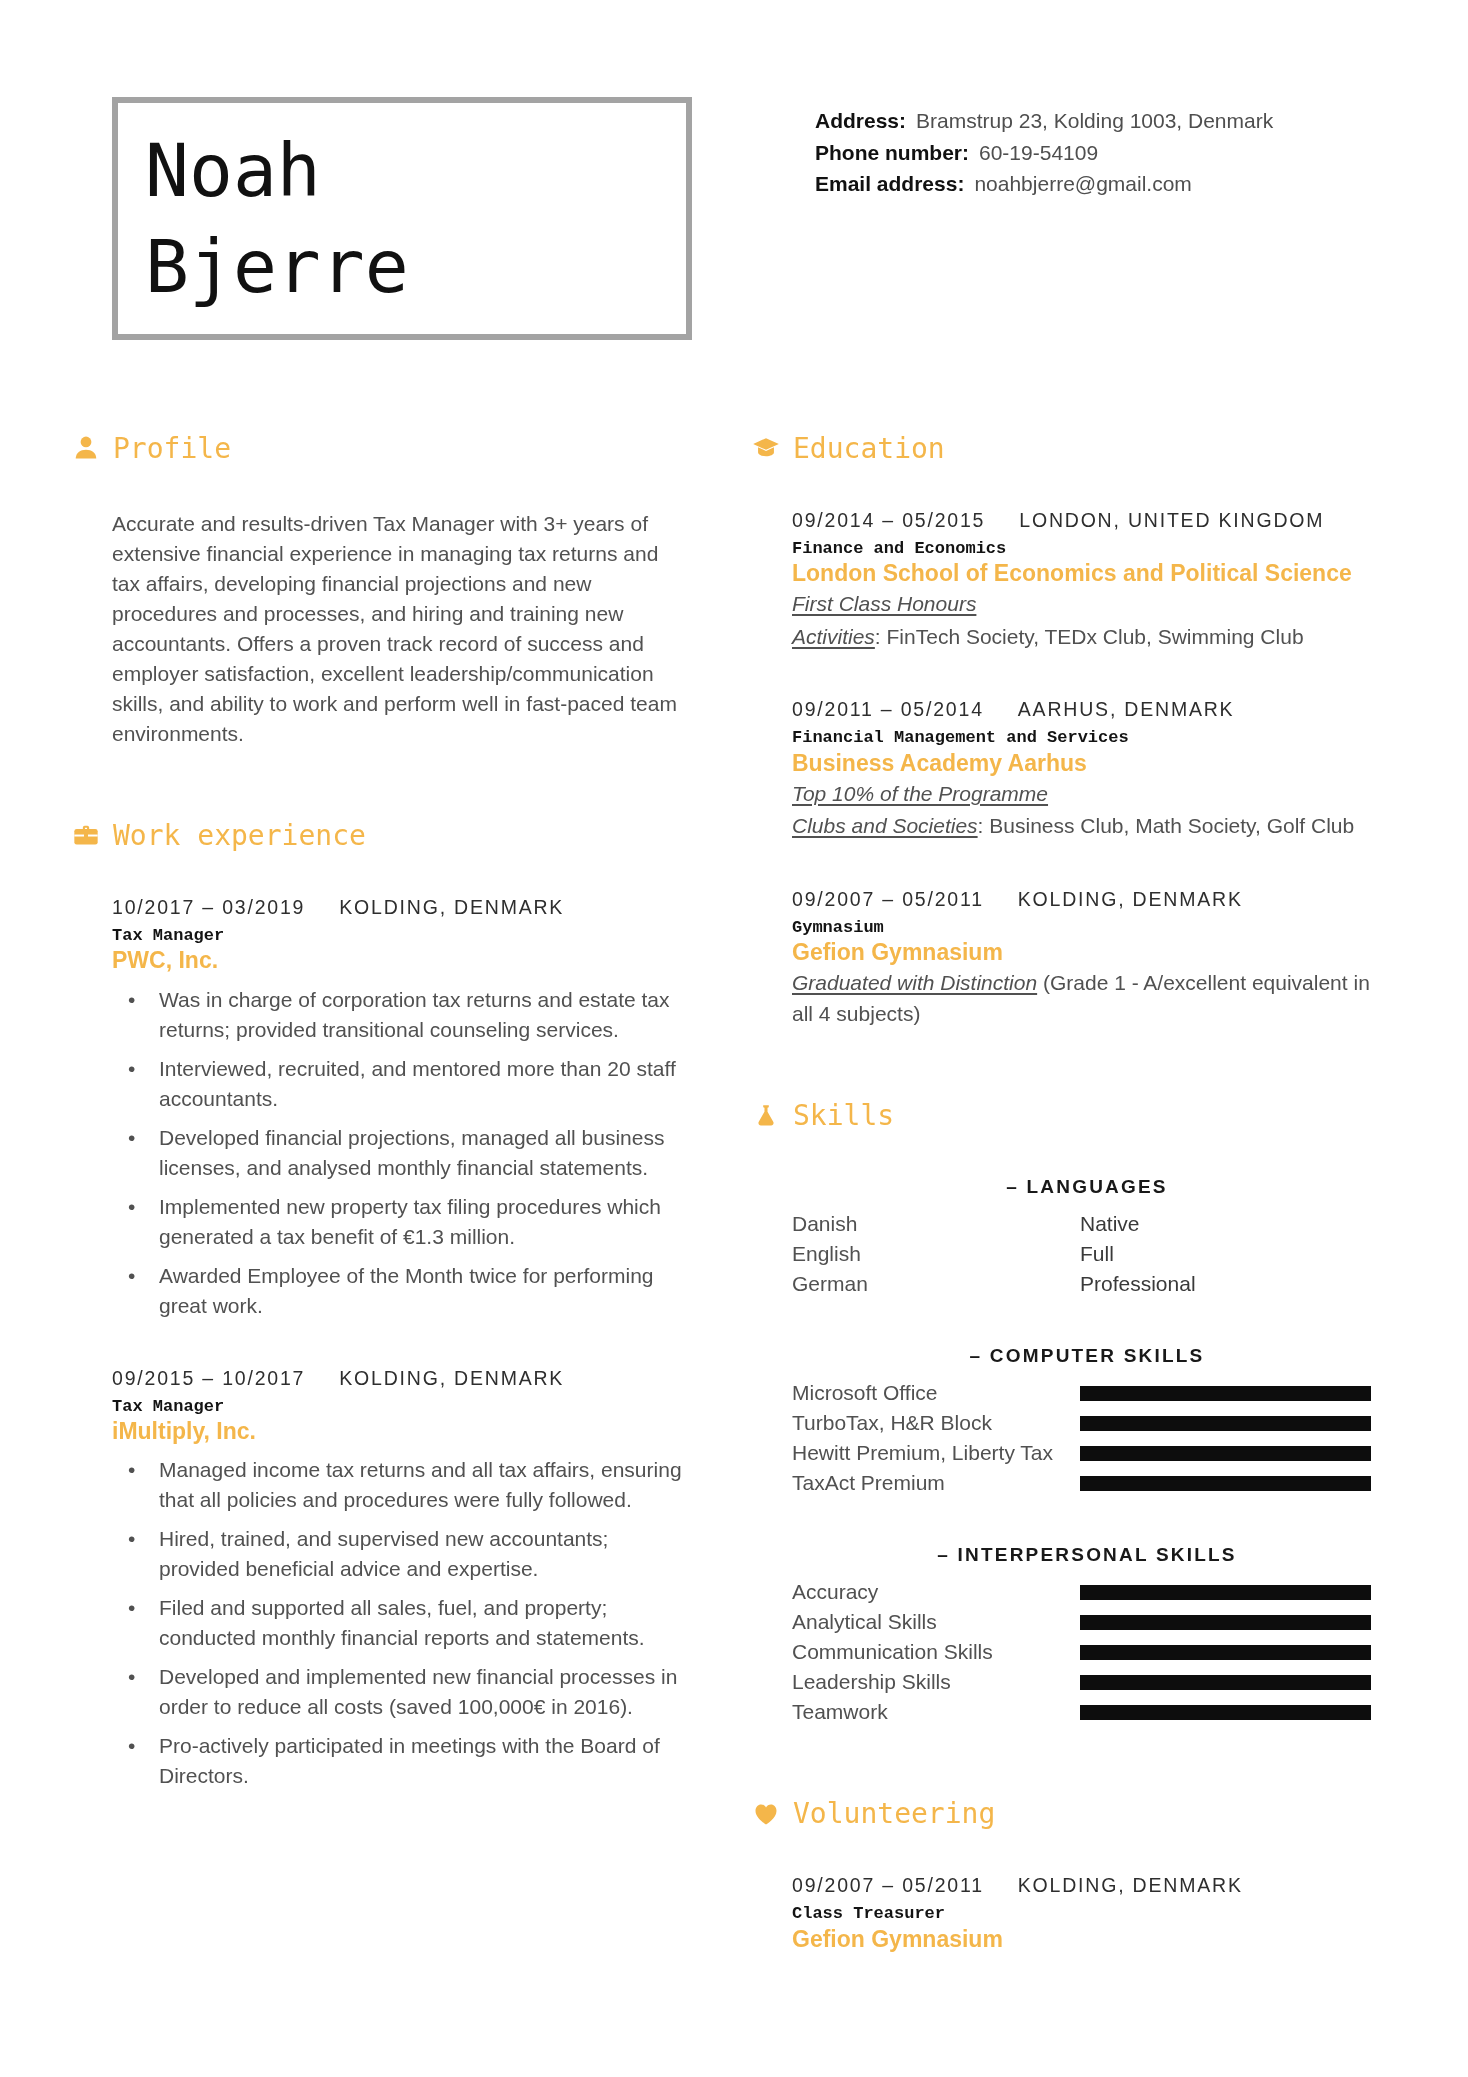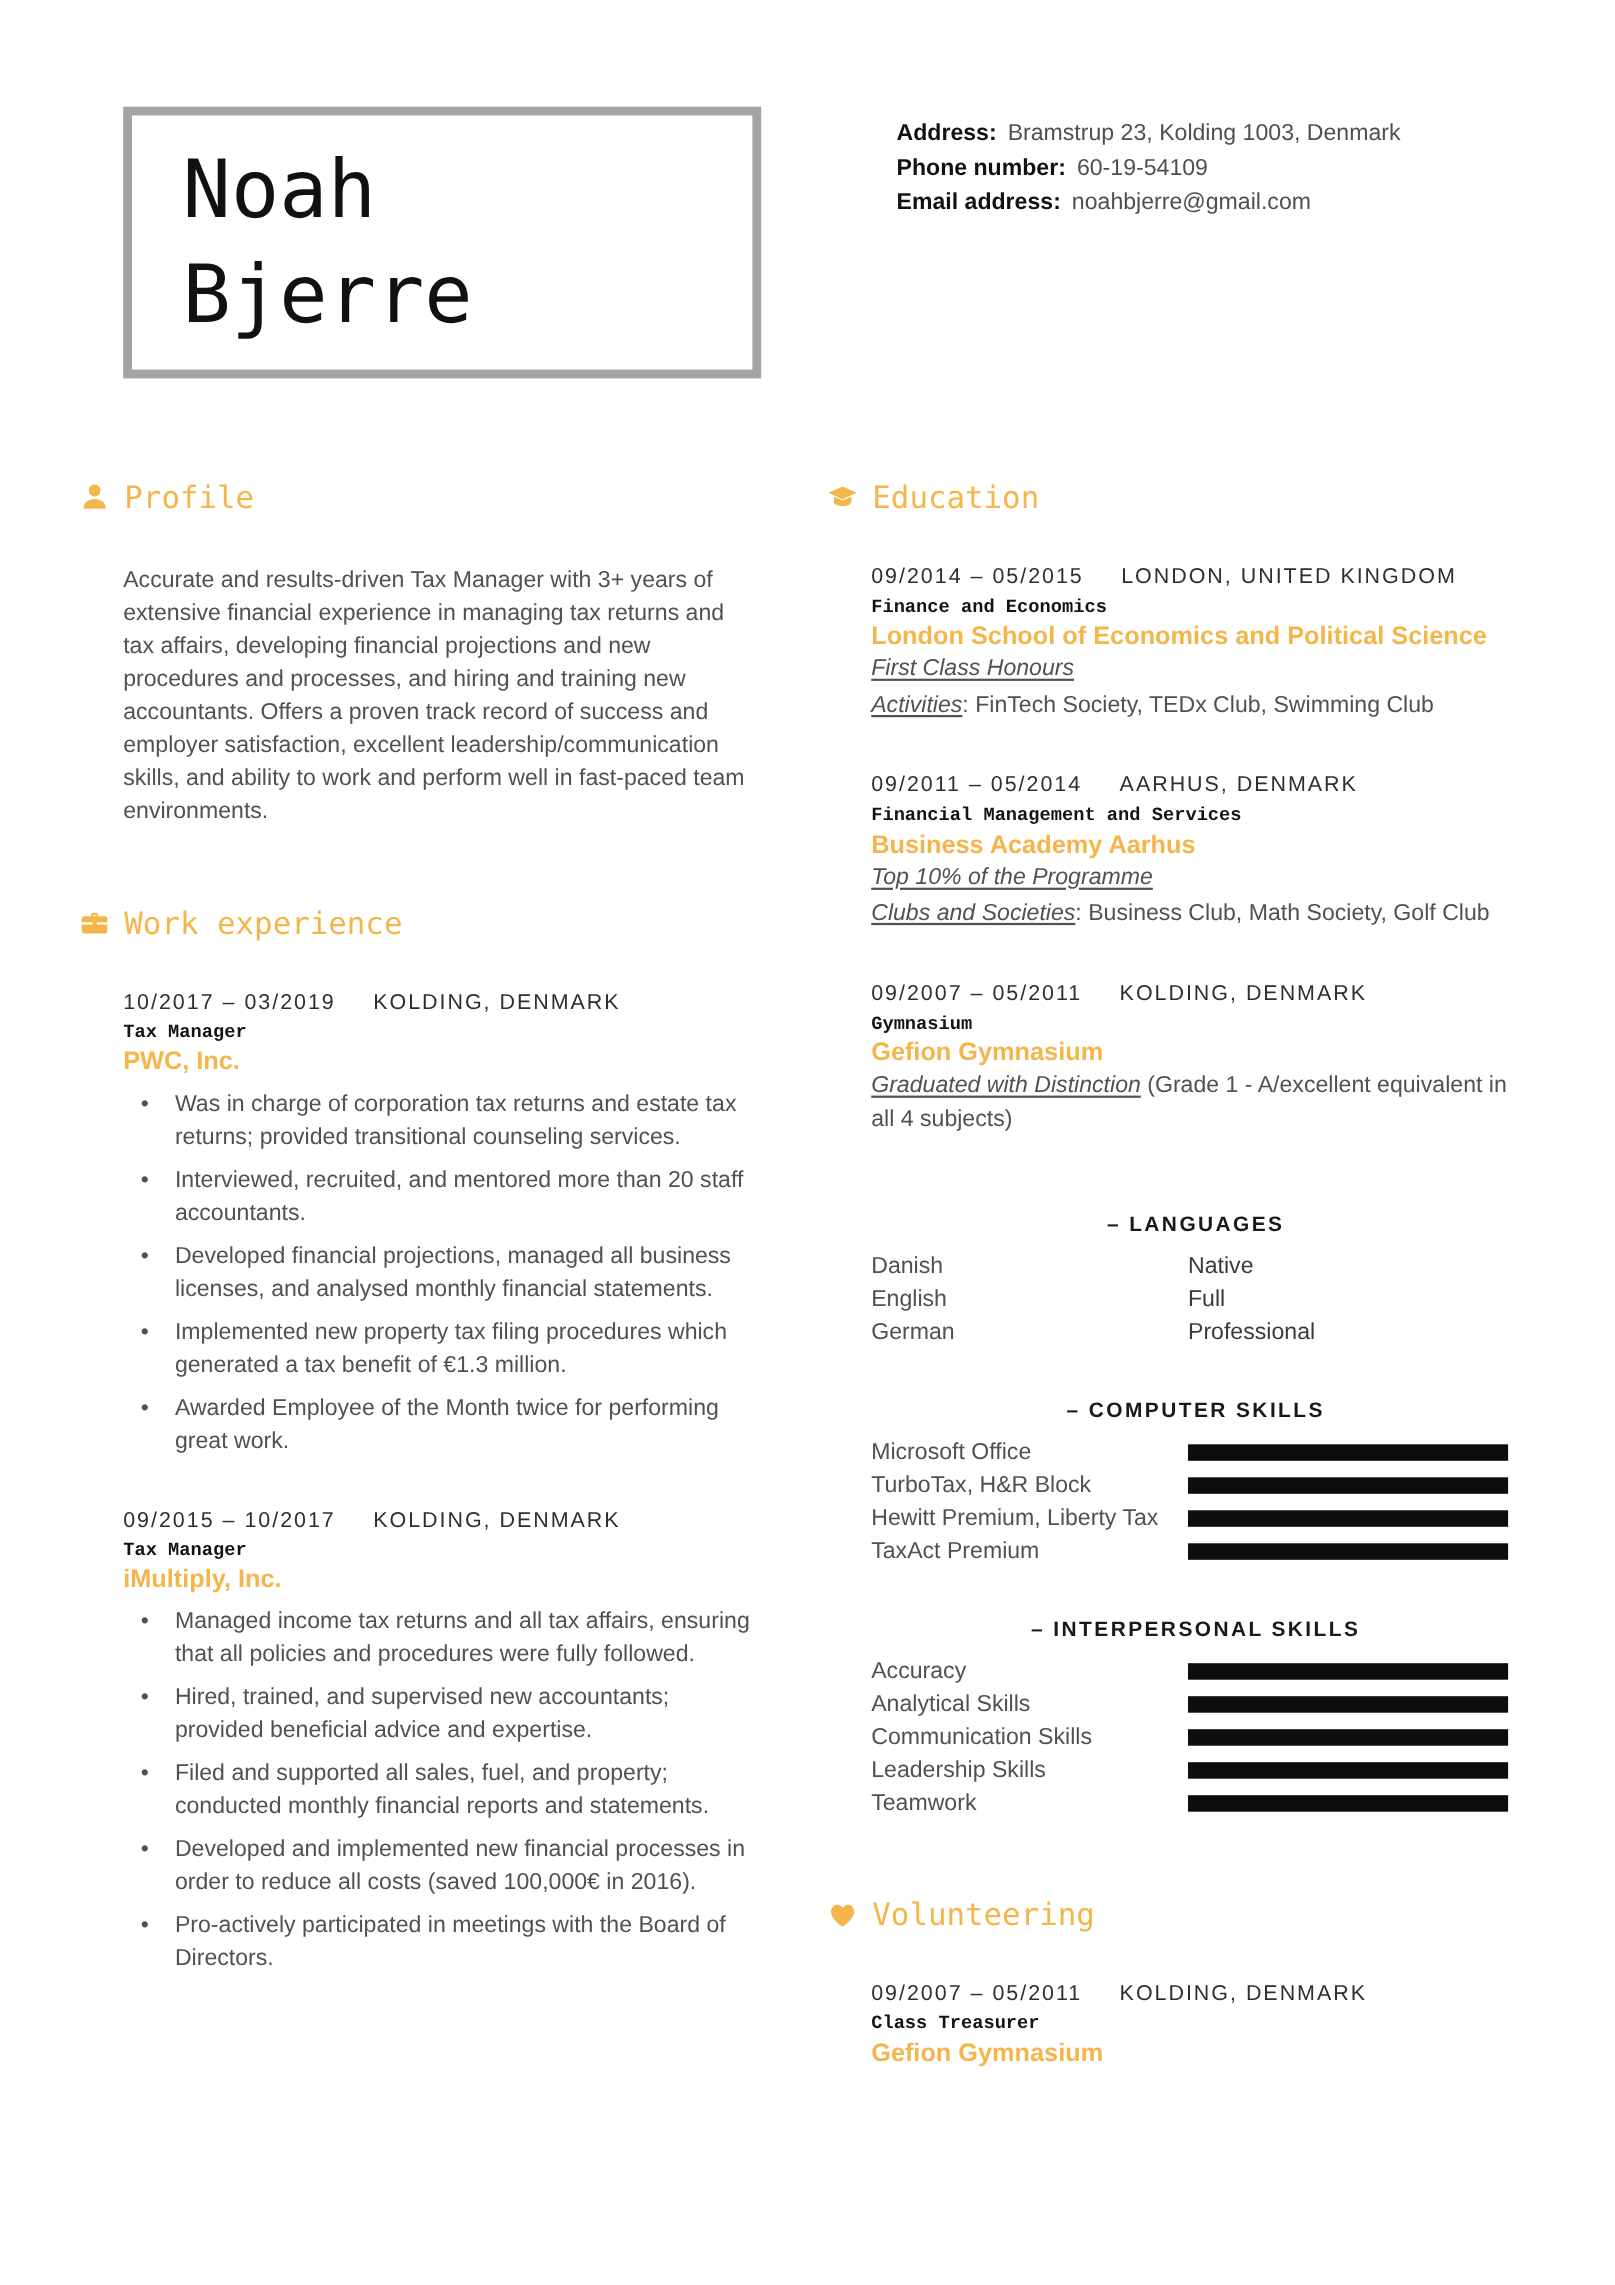--- a/index.html
+++ b/index.html
@@ -6,22 +6,22 @@
   html,body { background:#ffffff; }
   body { font-family:"Liberation Sans", sans-serif; color:#515151; }
   .page {
     position:relative; width:1468px; height:2077px; margin:0 auto;
     background:#fff; overflow:hidden;
     padding:97px 65px 0 112px;
   }
   
   .header-row { display:flex; align-items:flex-start; }
   .name-box {
-    width:580px; min-height:222px; border:8px solid #a3a3a3;
-    padding:20px 10px 18px 46px; flex:0 0 auto;
+    width:580px; min-height:222px; border:6px solid #a3a3a3;
+    padding:20px 10px 18px 27px; flex:0 0 auto;
   }
   .name {
     font-family:"DejaVu Sans Mono", monospace;
     font-size:73px; line-height:1.32; color:#111; letter-spacing:0;
   }
   .contact { margin-left:123px; padding-top:8px; font-size:21px; line-height:1.5; }
   .contact-line { white-space:nowrap; }
   .contact-label { font-weight:bold; color:#111; }
   .contact-value { color:#4f4f4f; margin-left:10px; }
   
@@ -195,20 +195,28 @@
             <span>09/2007 – 05/2011</span>
             <span>KOLDING, DENMARK</span>
           </div>
           <div class="role">Gymnasium</div>
           <div class="company">Gefion Gymnasium</div>
           <div class="edu-line"><span class="u">Graduated with Distinction</span><span> (Grade 1 - A/excellent equivalent in all 4 subjects)</span></div>
         </div>
       </div>
 
       <div class="section">
+        <div class="section-header">
+          <span class="icon">
+            <svg viewBox="0 0 24 24">
+                <path d="M9.6 2.8h4.8v1.6l-1.1.5v3.4l4.9 8.7c.8 1.4-.2 3.2-1.8 3.2H7.6c-1.6 0-2.6-1.8-1.8-3.2l4.9-8.7V4.9l-1.1-.5z"></path>
+              </svg>
+          </span>
+          <span class="section-title">Skills</span>
+        </div>
 
         <div class="skill-group">
           <div class="group-title">– LANGUAGES</div>
           <div class="pair-row">
             <span>Danish</span>
             <span class="pair-value">Native</span>
           </div>
           <div class="pair-row">
             <span>English</span>
             <span class="pair-value">Full</span>

